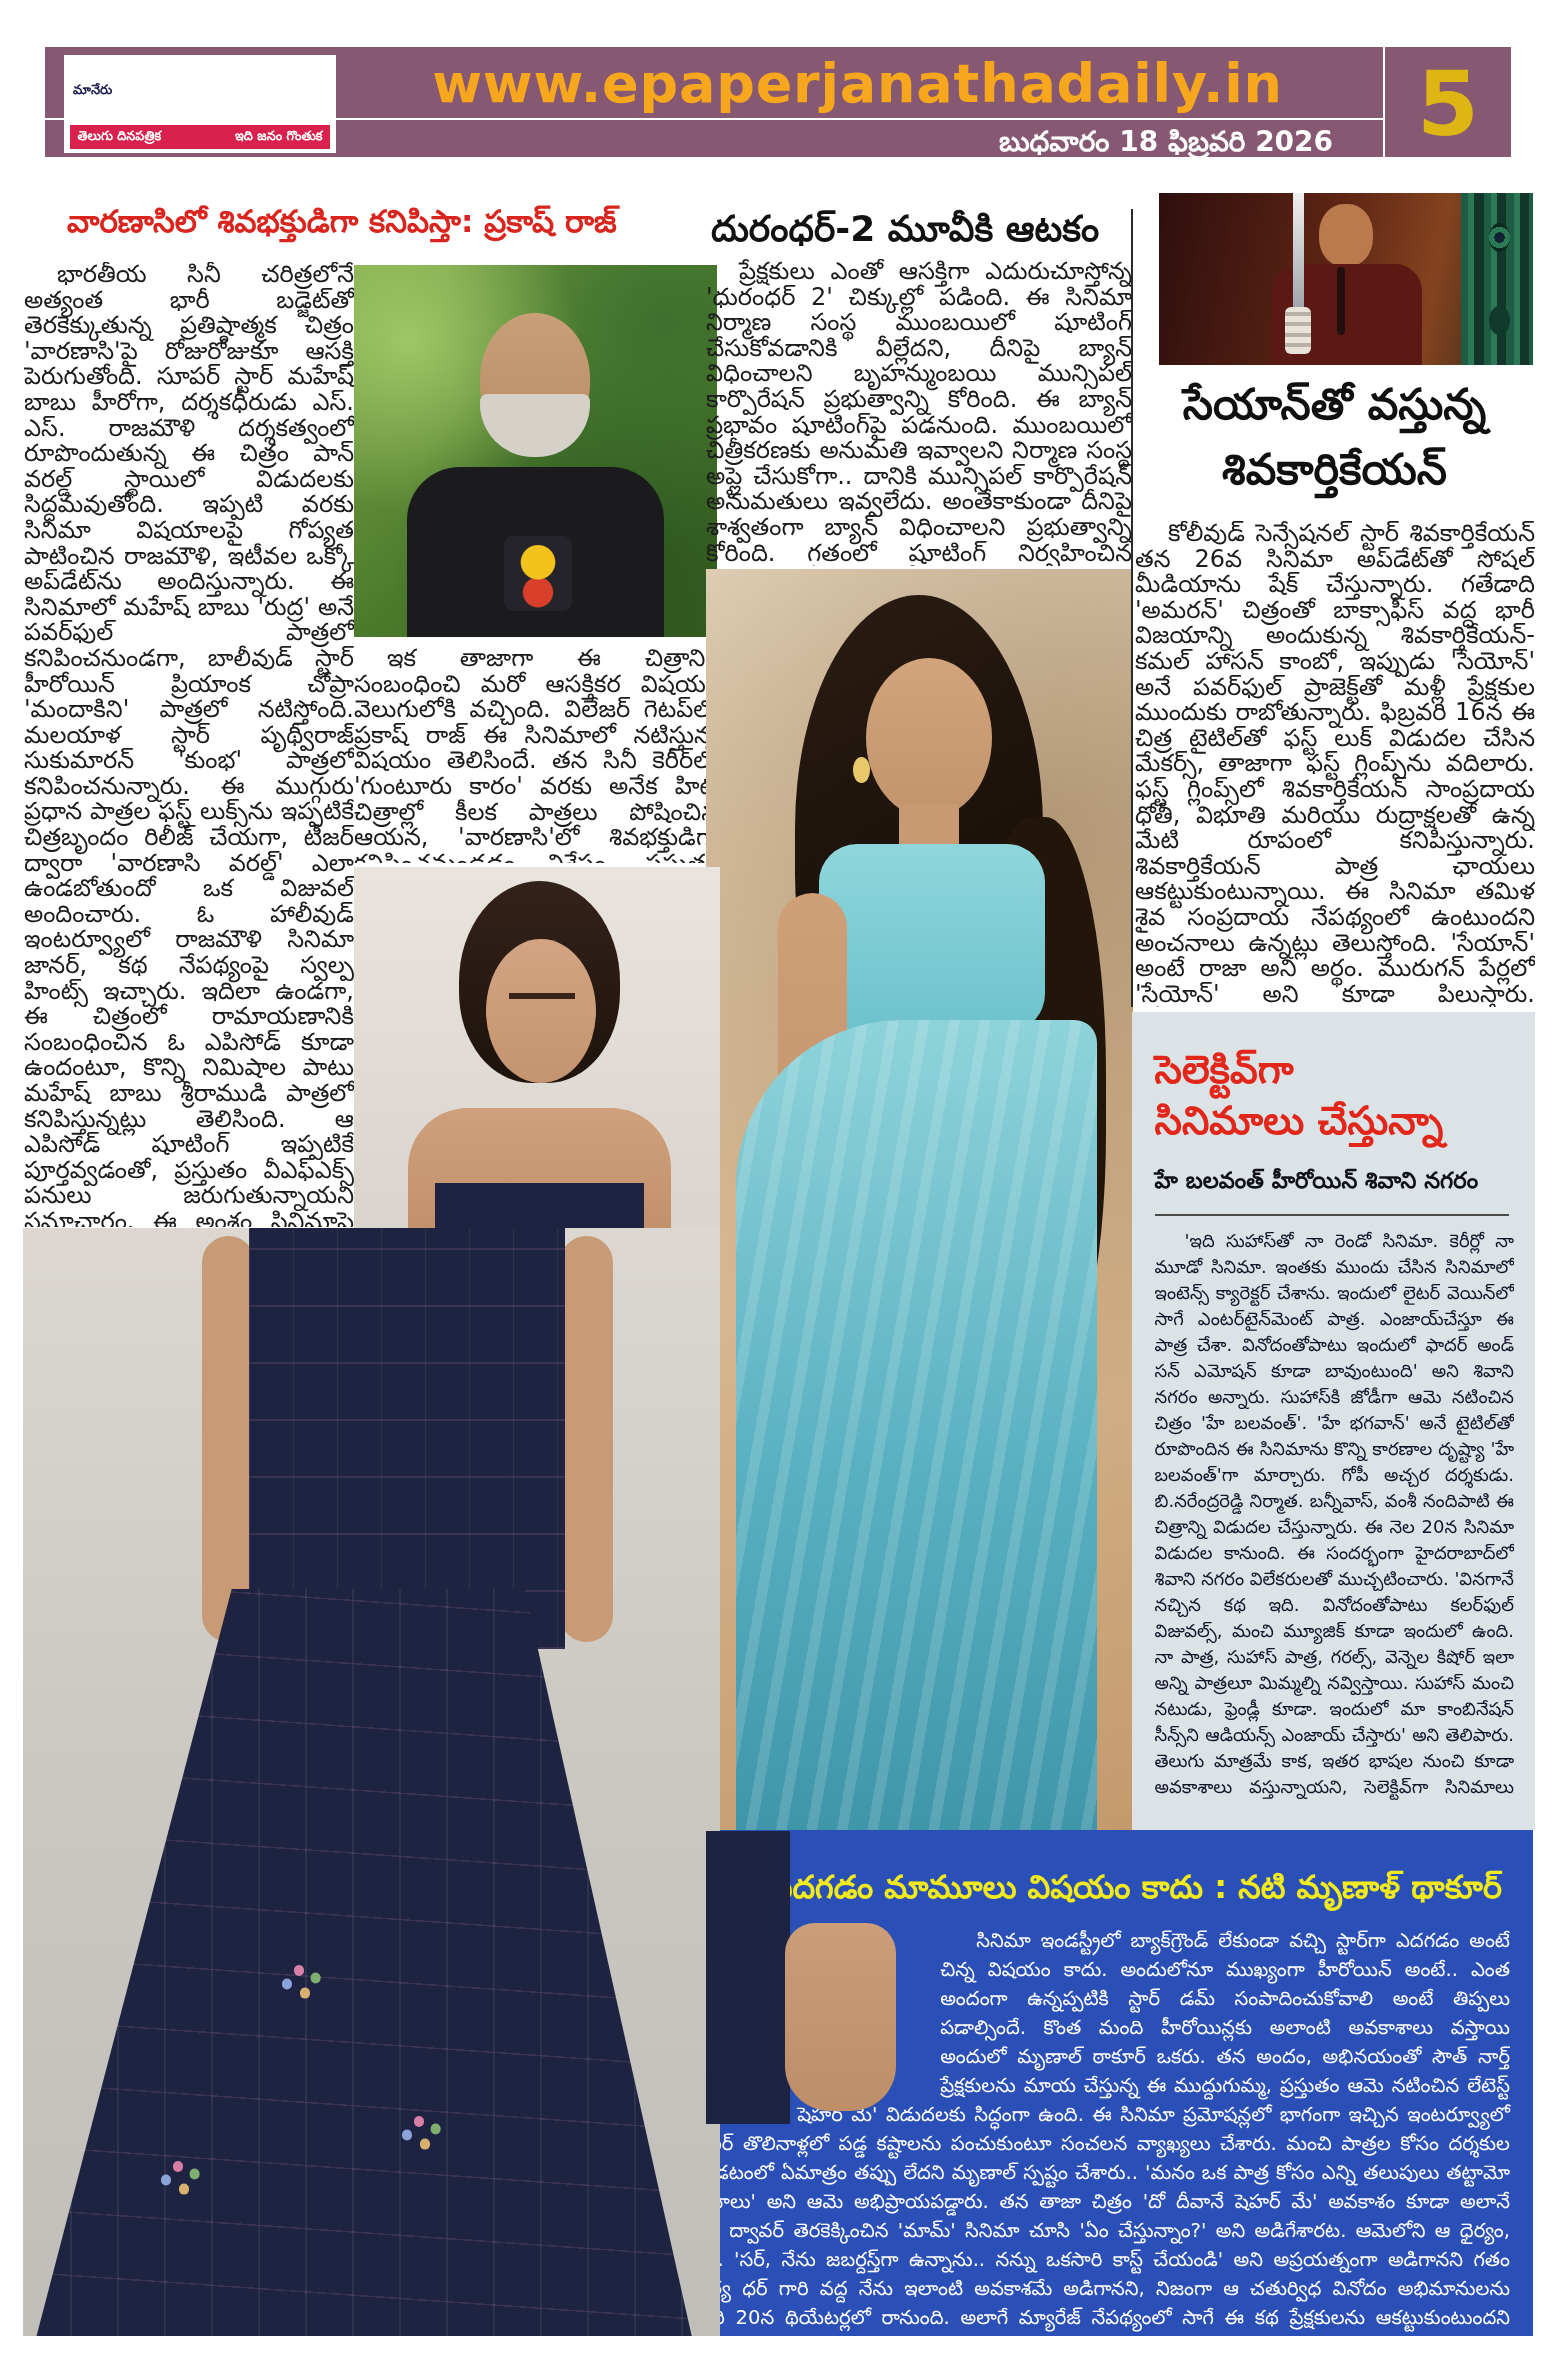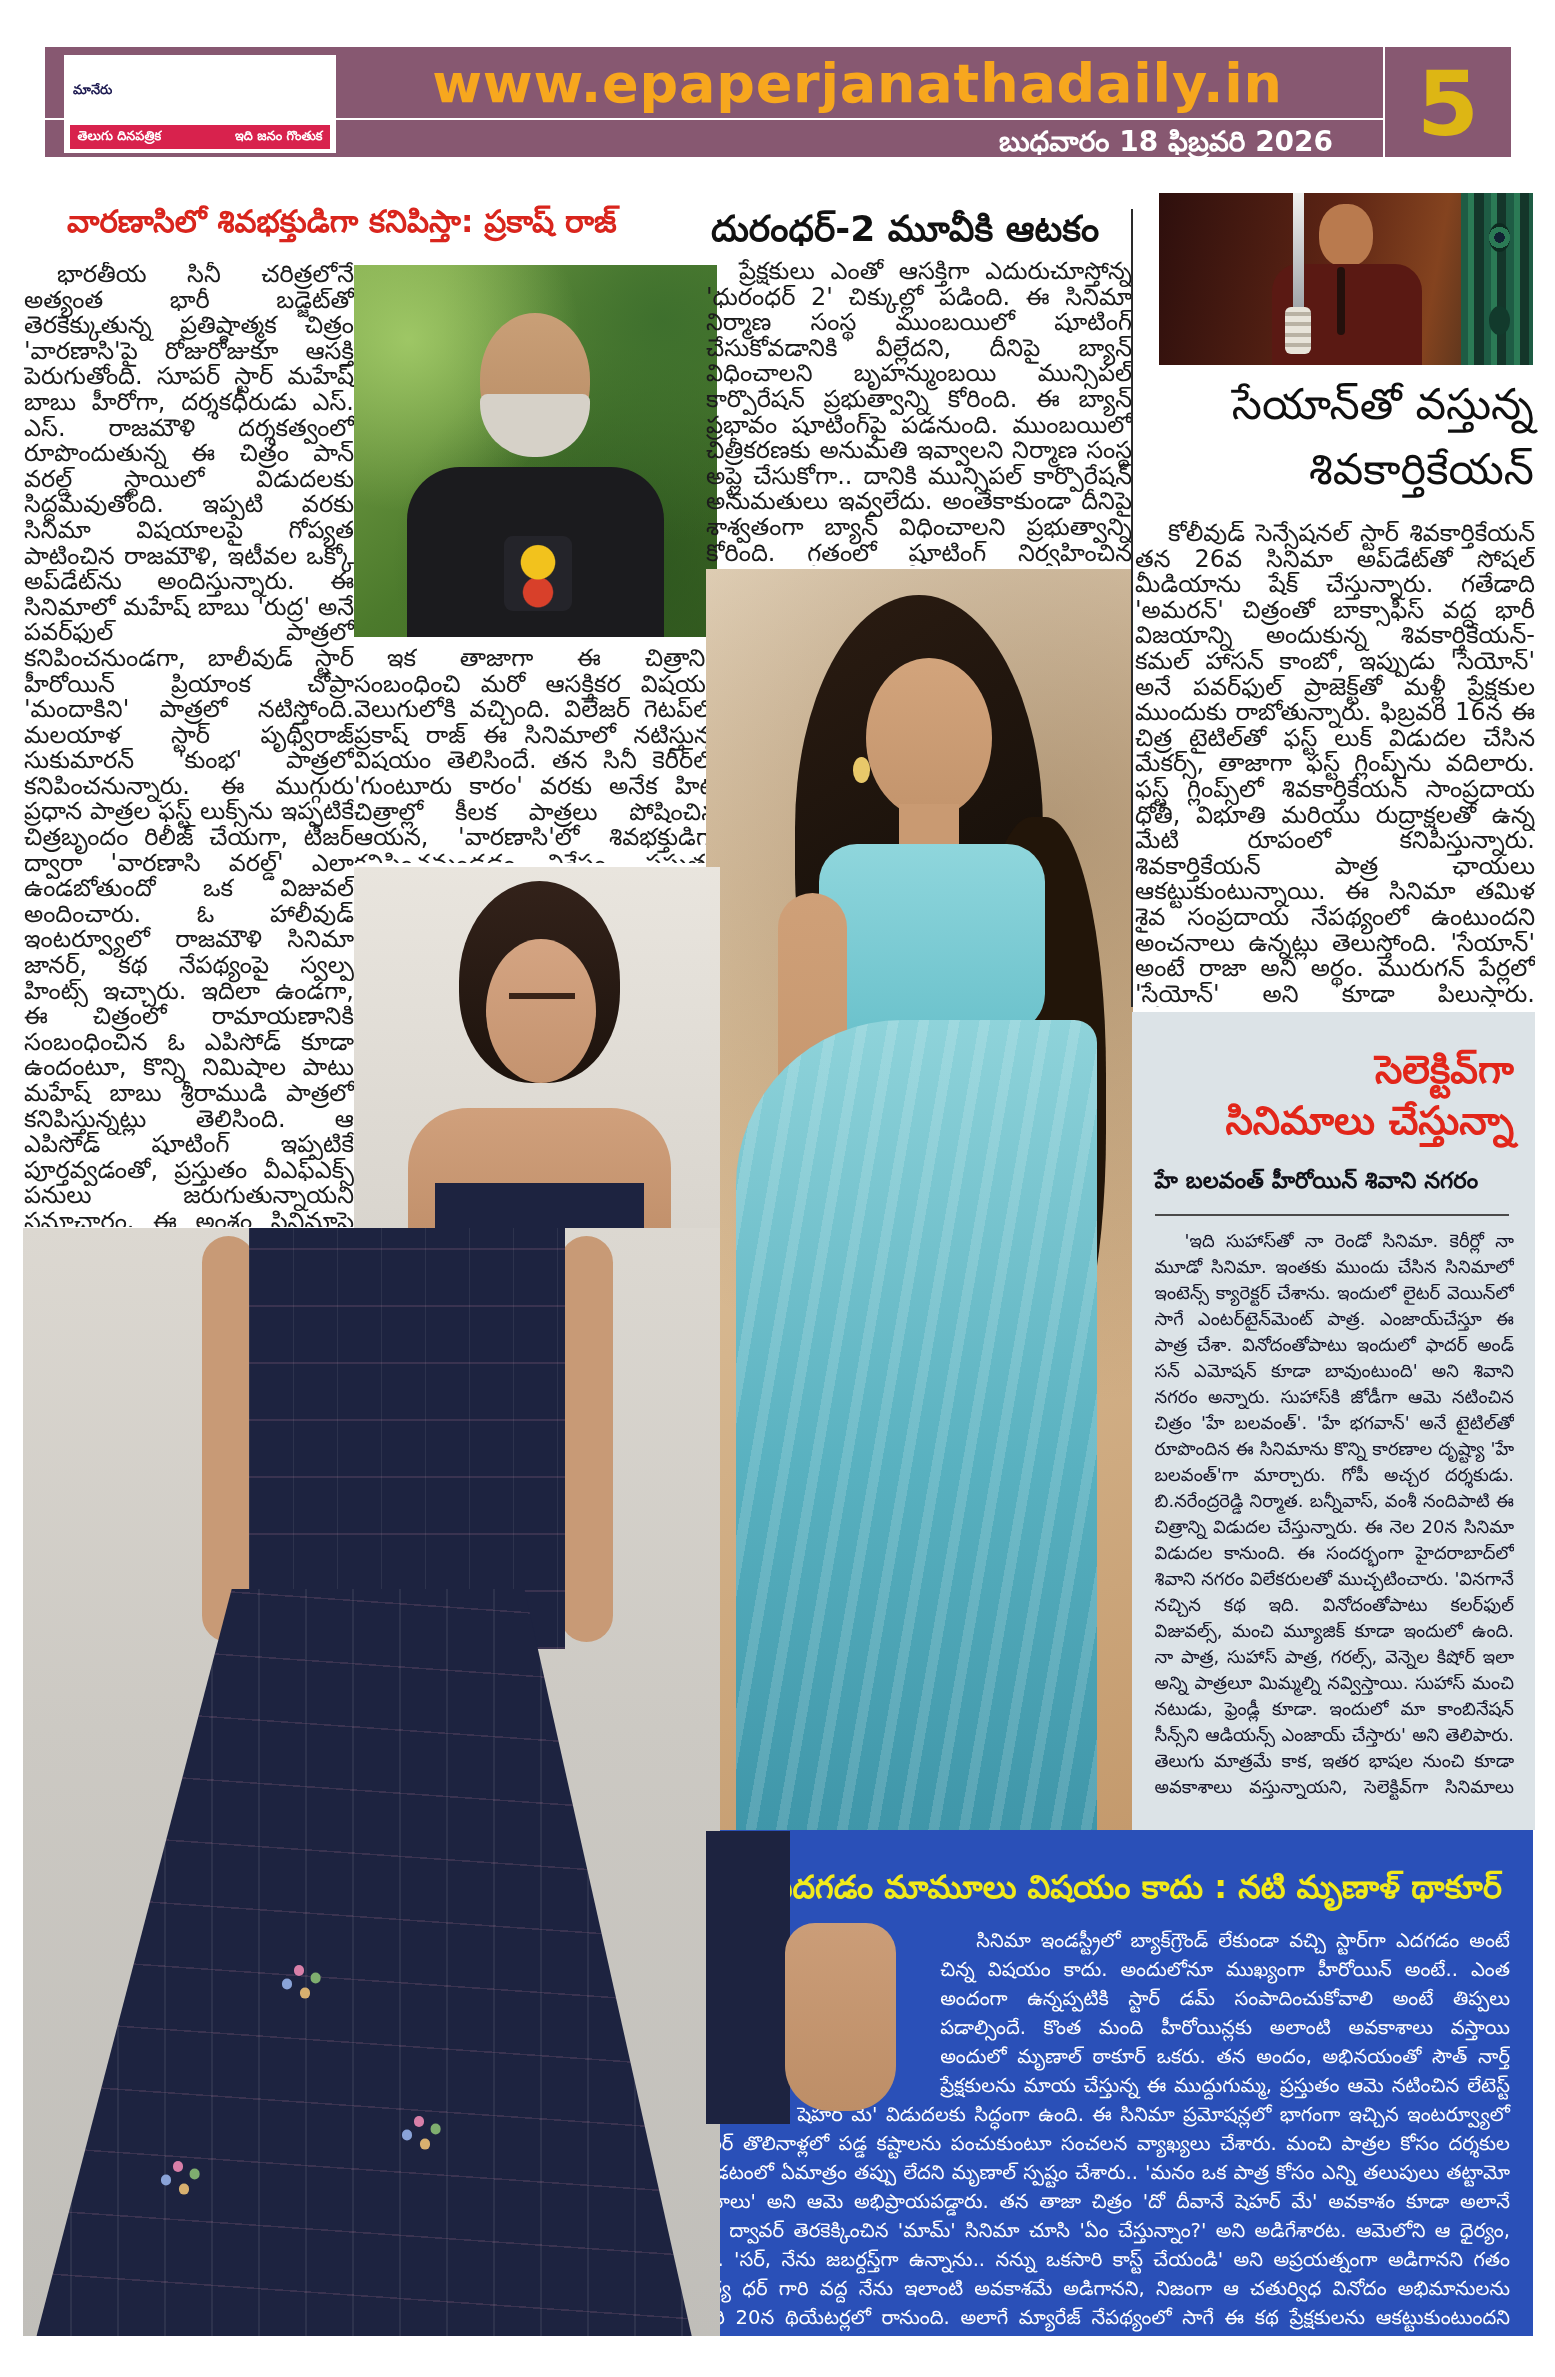--- a/index.html
+++ b/index.html
@@ -107,27 +107,27 @@
      clip-path:polygon(30% 0,72% 0,96% 100%,2% 100%);
      background-image:repeating-linear-gradient(90deg,rgba(255,255,255,.07) 0 1.5px,transparent 1.5px 47px),
                       repeating-linear-gradient(4deg,rgba(235,150,180,.14) 0 1.5px,transparent 1.5px 63px);}
   .flower{position:absolute;width:10.5px;height:10.5px;border-radius:50%;background:#d87fa8;
      box-shadow:16.6px 7.5px 0 #7fae6f, -12px 13.5px 0 #8aa3d8, 6px 22.6px 0 #d8b06f;}
   .mr-side{left:706px;top:1831px;width:84px;height:293px;background:#1d2340;z-index:6;}
   .mr-hand{left:785px;top:1923px;width:111px;height:188px;border-radius:30px 30px 45px 45px;
      background:linear-gradient(#cb9d78,#bd8e67);z-index:6;}
 
   
-  .seyon-hl{position:absolute;left:1135px;top:372px;width:399px;text-align:right;color:#101010;
-     font-weight:400;font-size:43px;line-height:65px;white-space:nowrap;}
+  .seyon-hl{position:absolute;left:1135px;top:372px;width:399px;text-align:center;color:#101010;
+     font-weight:700;font-size:43px;line-height:65px;white-space:nowrap;}
   .vrule{position:absolute;left:1131px;top:209px;width:1.5px;height:798px;background:#2a2a2a;}
 
   .shv-box{position:absolute;left:1132px;top:1012px;width:403px;height:818px;background:#DCE3E7;
      box-sizing:border-box;padding:32px 21px 15px 22.6px;}
-  .shv-hl{color:#E2261A;font-weight:800;font-size:39px;line-height:51px;text-align:right;}
+  .shv-hl{color:#E2261A;font-weight:800;font-size:39px;line-height:51px;}
   .shv-sub{margin-top:21px;color:#101018;font-weight:bold;font-size:22.6px;white-space:nowrap;}
   .shv-rule{margin-top:15px;width:354px;height:1.5px;background:#4a4a4a;}
   .shv-body{margin-top:12px;font-size:18px;line-height:26px;text-align:justify;color:#141428;
      height:572px;overflow:hidden;text-indent:30px;overflow-wrap:anywhere;}
 
   
   .mru-box{position:absolute;left:22.6px;top:1830px;width:1510px;height:506px;background:#2A50B8;
      box-sizing:border-box;padding:18px 22.6px;z-index:2;overflow:hidden;}
   .sp{float:left;clear:left;}
   .spA{width:632px;height:84px;}

